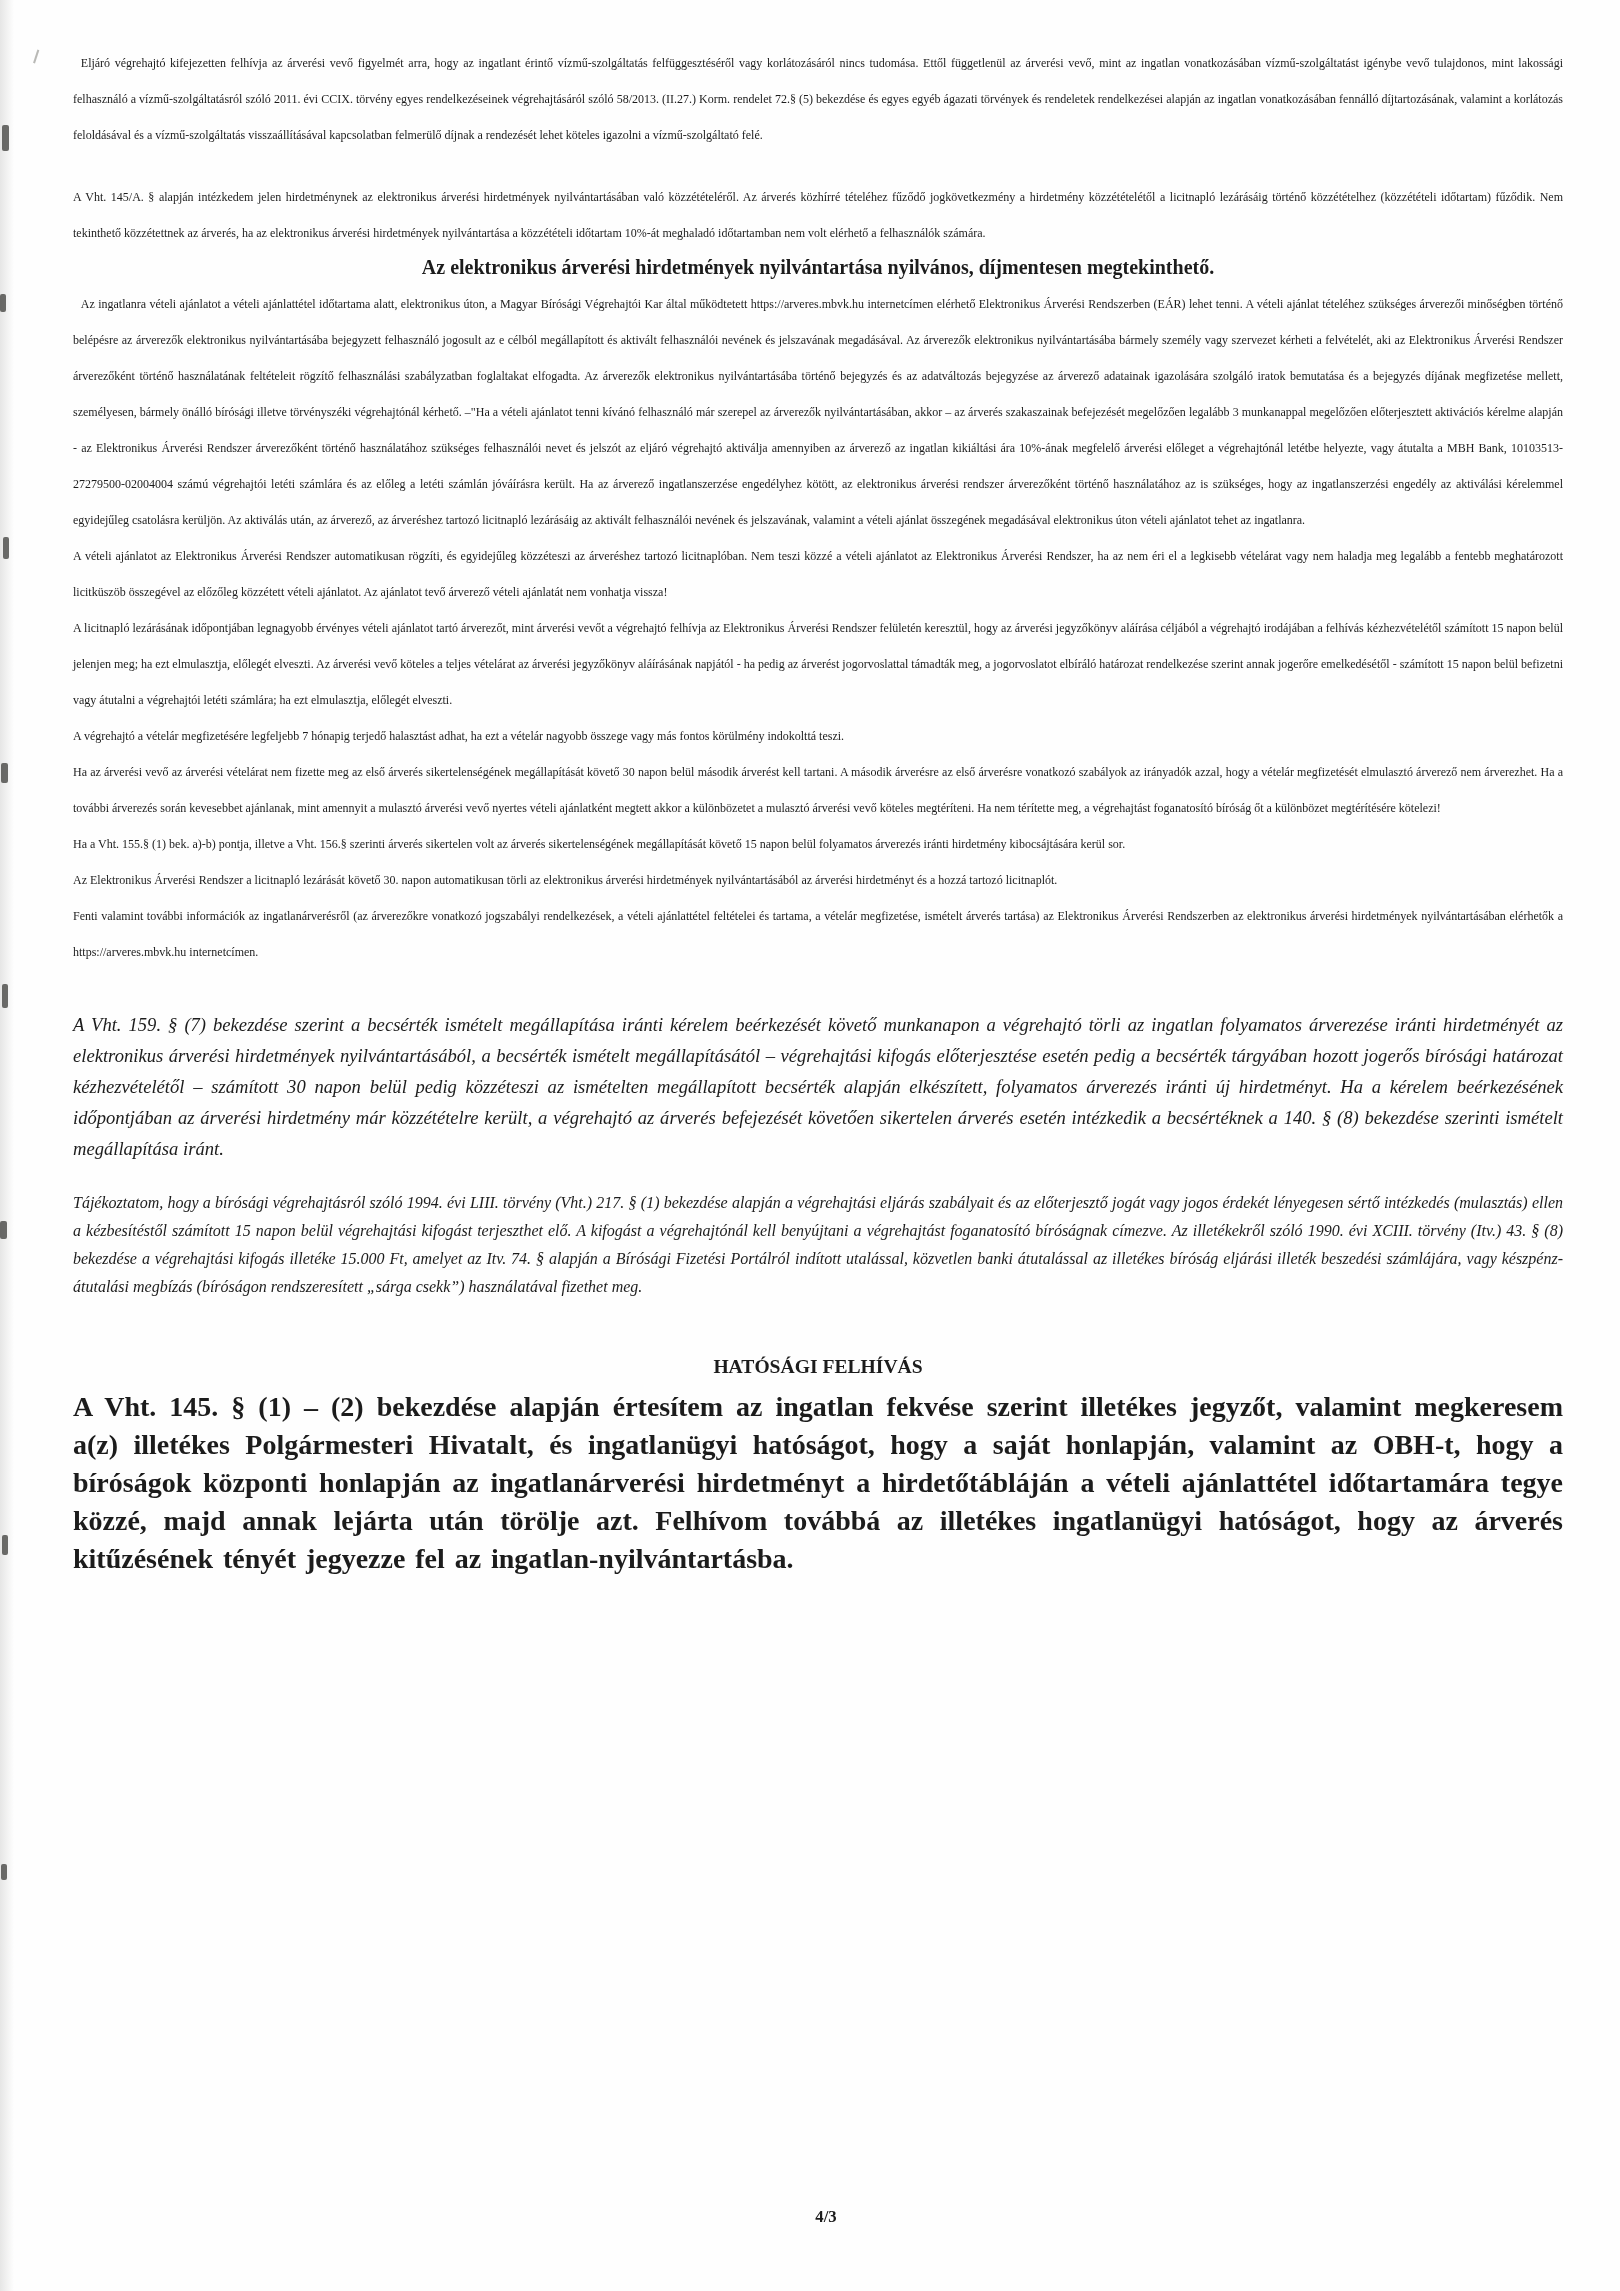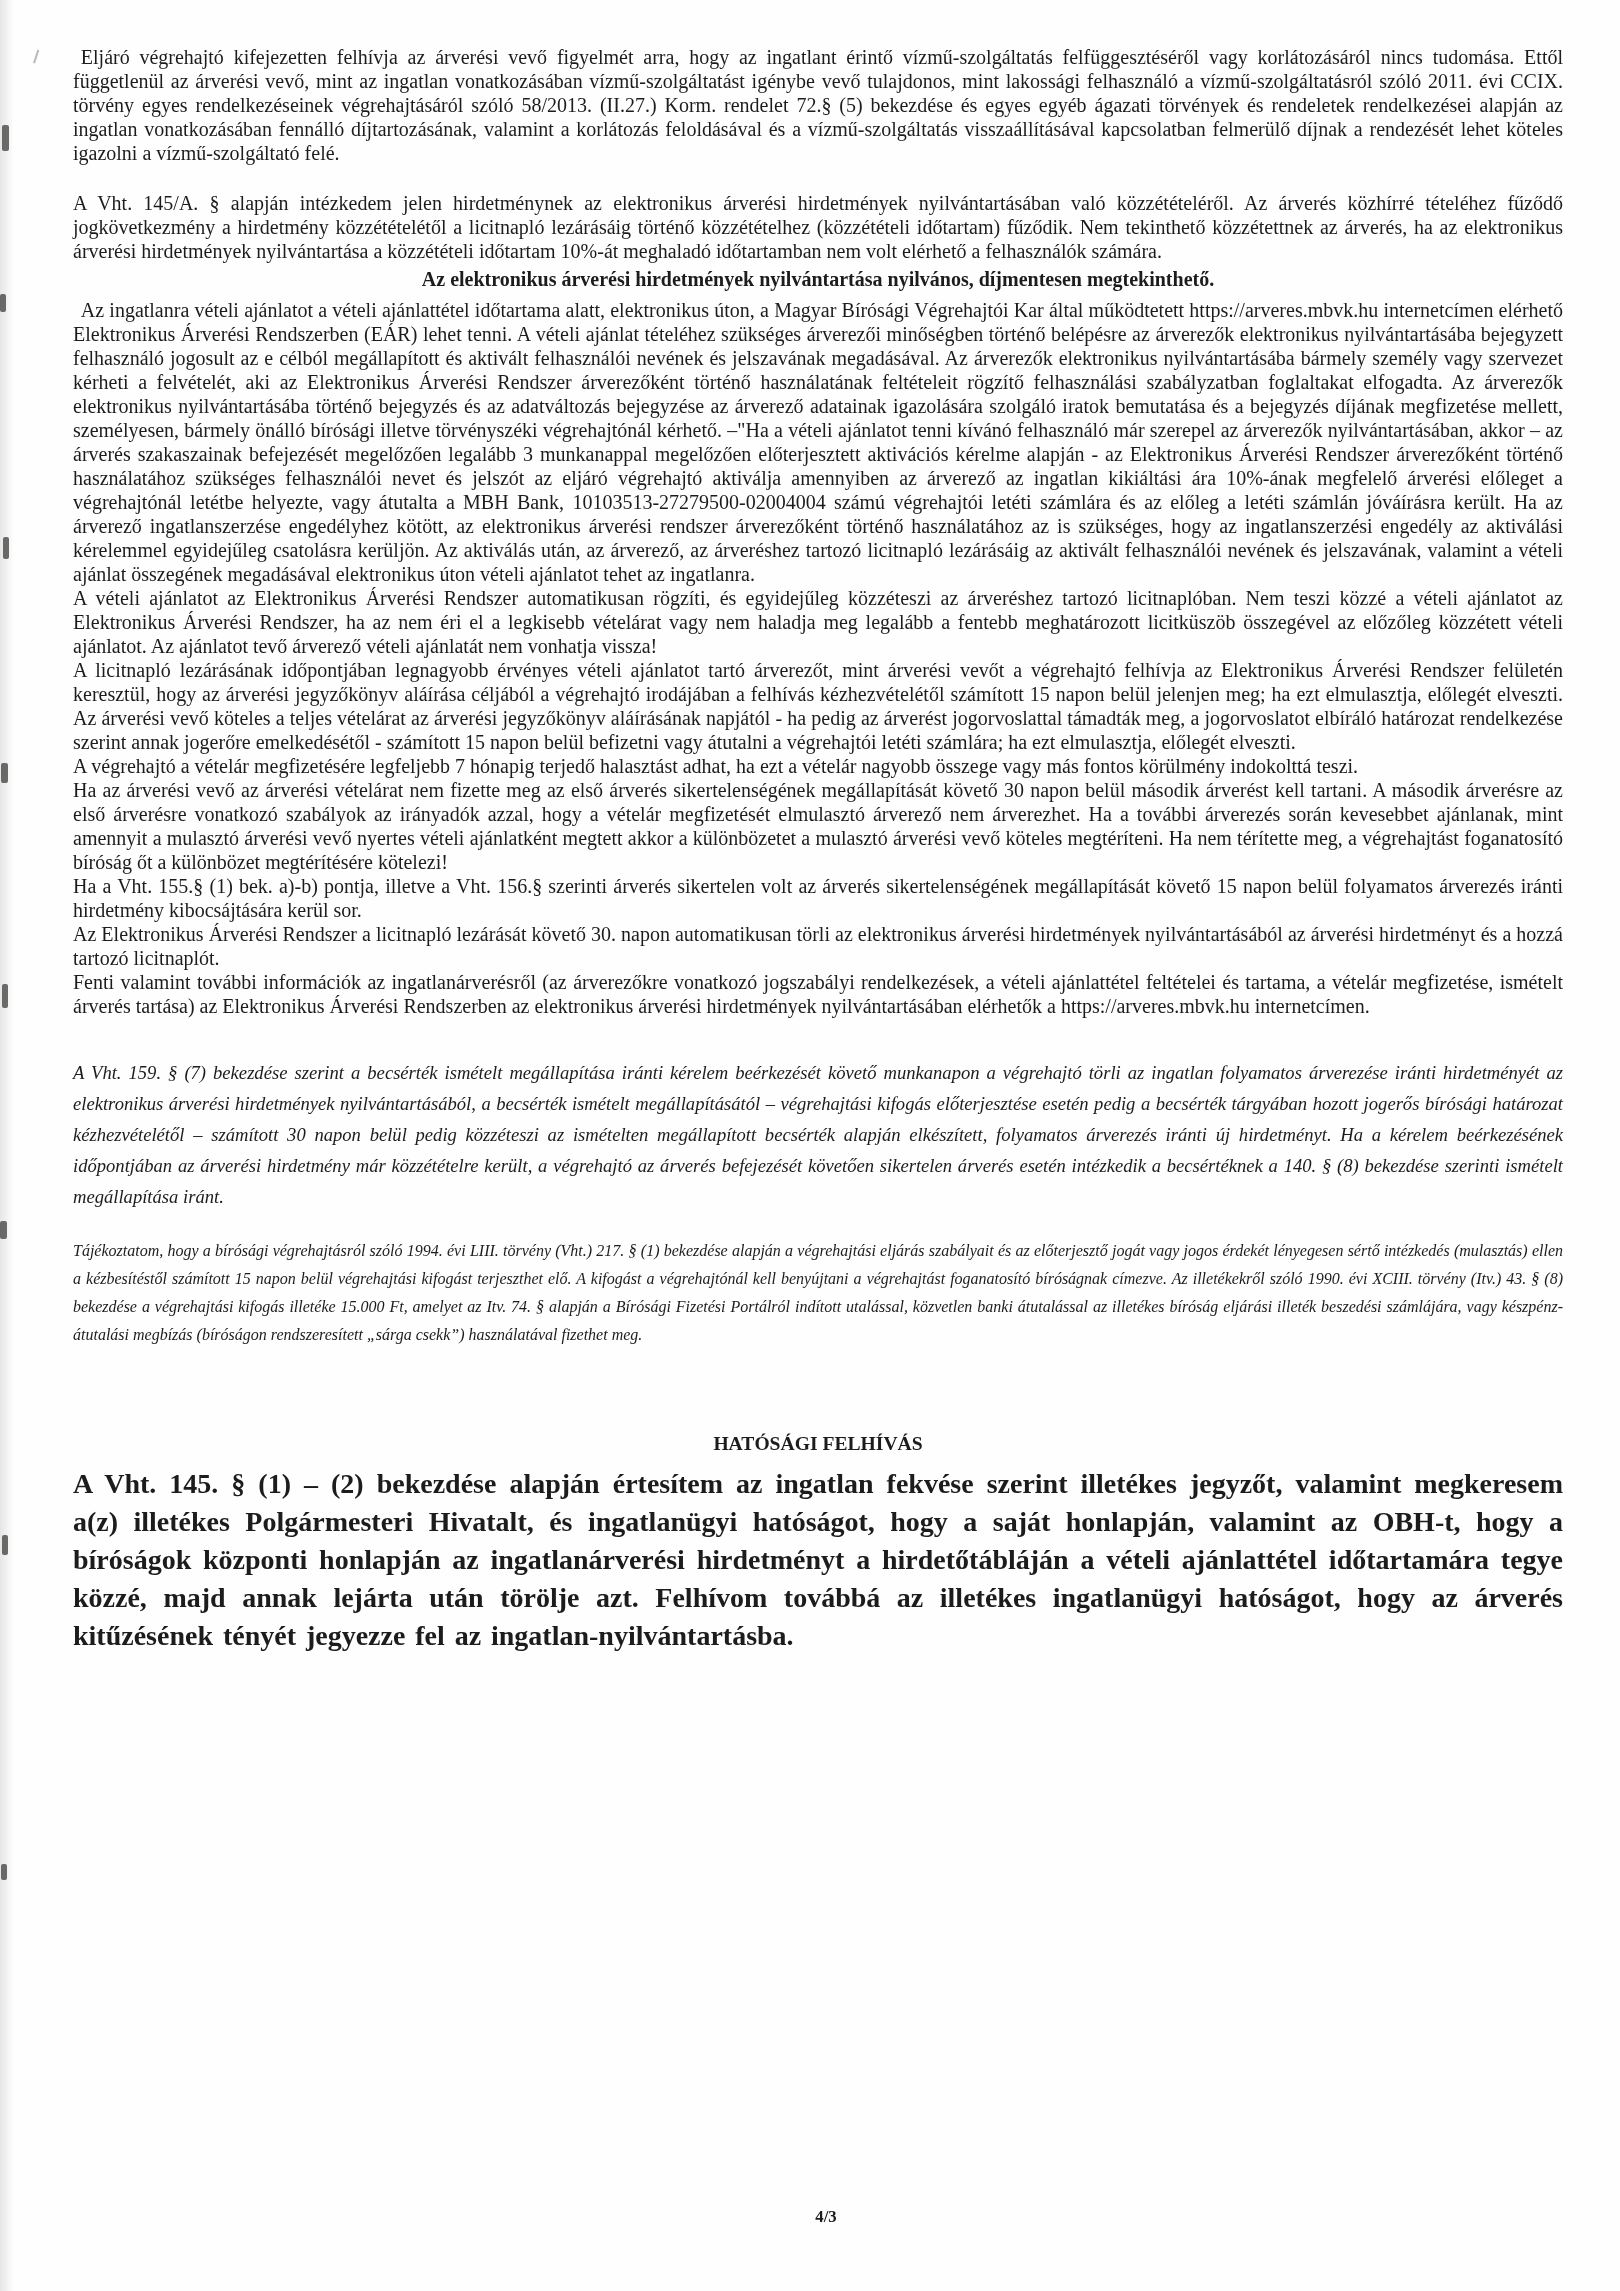--- a/index.html
+++ b/index.html
@@ -40,22 +40,22 @@
     left: 35px; top: 51px;
     width: 9.8px; height: 13.7px;
     border-left: 2px solid #8a8a86;
     transform: rotate(18deg);
     opacity: .6;
     pointer-events: none;
   }
   p {
     margin: 0;
     text-align: justify;
-    font-size: 20px;
-    line-height: 24px;
+    font-size: 12px;
+    line-height: 36px;
   }
   .para-gap    { margin-top: 25.5px; }
   .small-gap   { margin-top: 2px; }
   .indent      { text-indent: 7.8px; }
   .heading {
     font-weight: 700;
     text-align: center;
     font-size: 20px;
     line-height: 27.4px;
     margin: 3.9px 0 3.9px 0;
@@ -70,21 +70,21 @@
     font-style: italic;
     font-size: 16px;
     line-height: 28px;
     margin-top: 25.5px;
   }
   .authority-heading {
     font-weight: 700;
     text-align: center;
     font-size: 19.6px;
     letter-spacing: 0px;
-    margin-top: 84px;
+    margin-top: 55px;
     margin-bottom: 9.8px;
     font-family: "Liberation Serif", "DejaVu Serif", serif;
   }
   .bold-final {
     font-weight: 700;
     font-size: 28px;
     line-height: 38px;
     word-spacing: 2.9px;
     text-align: justify;
   }

